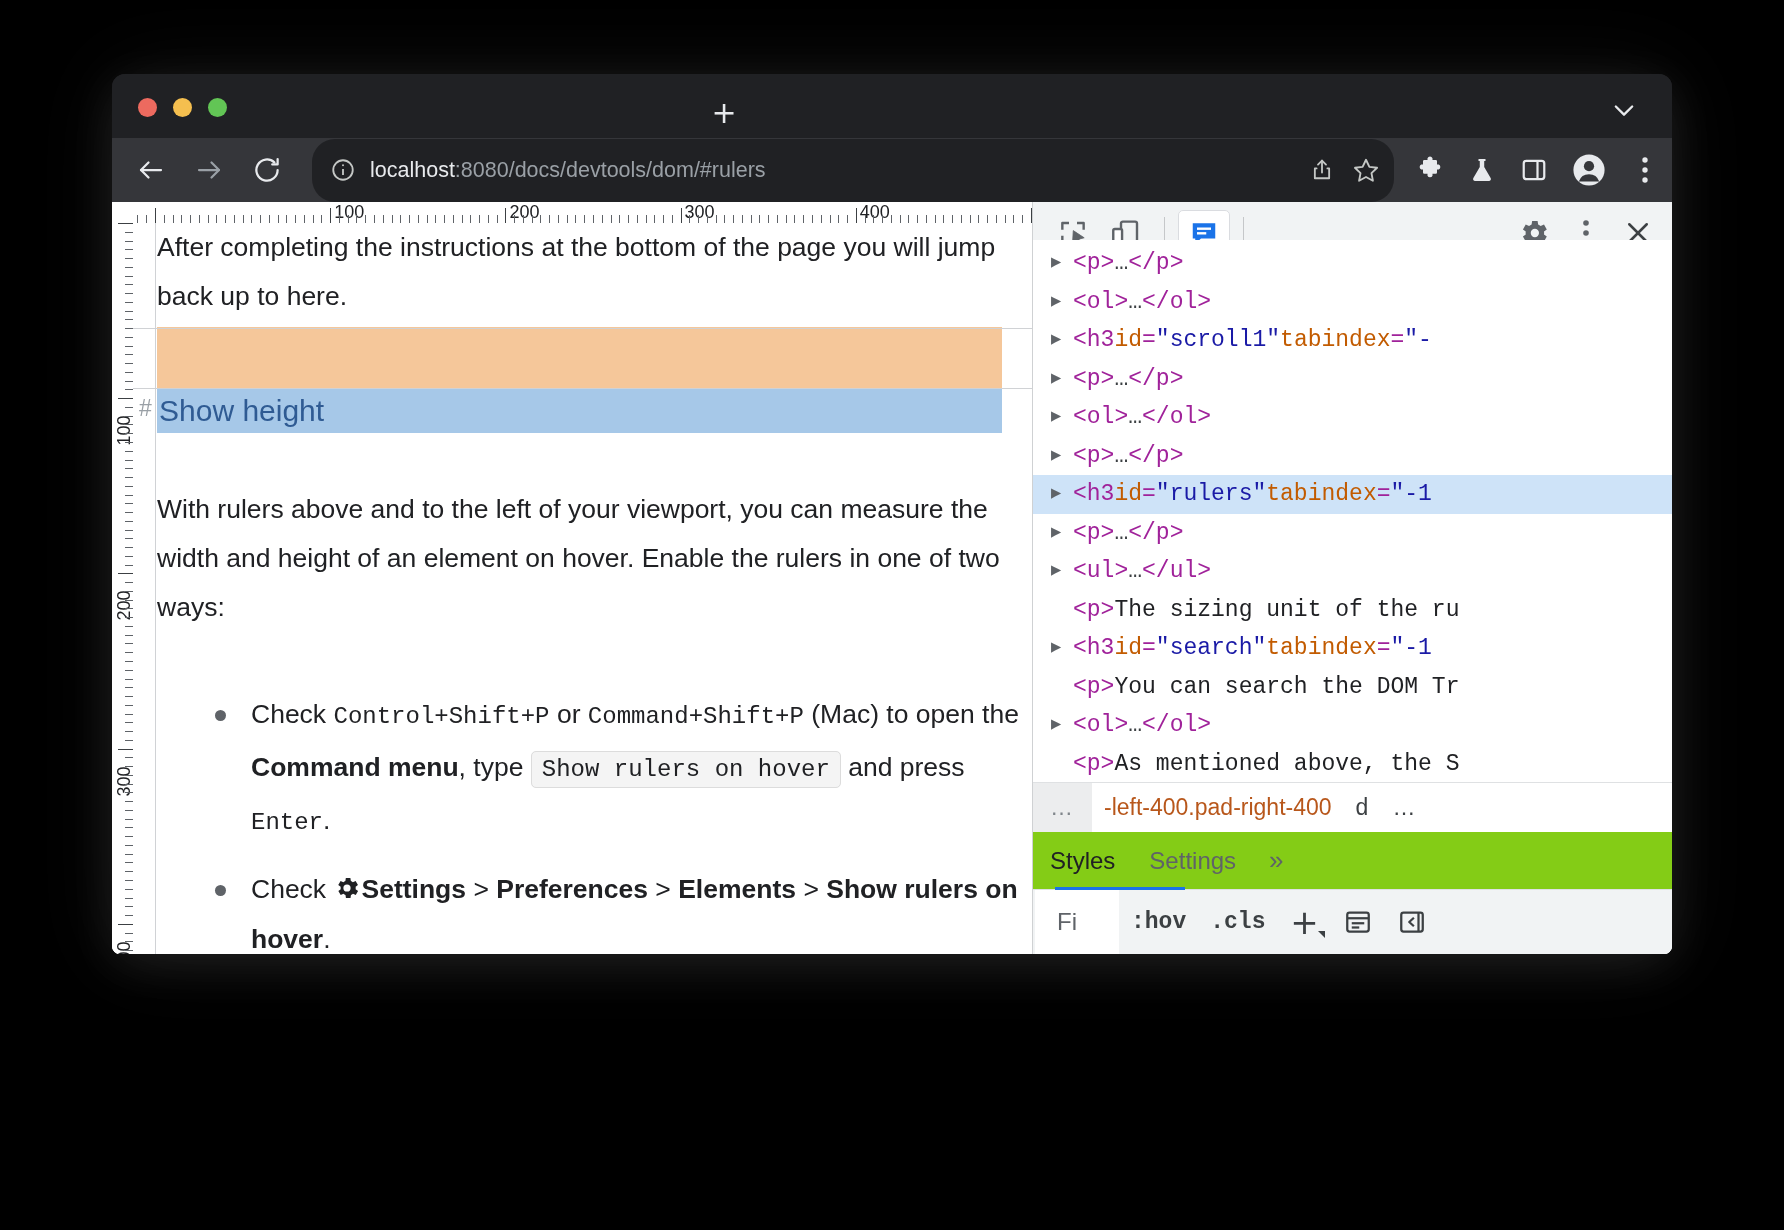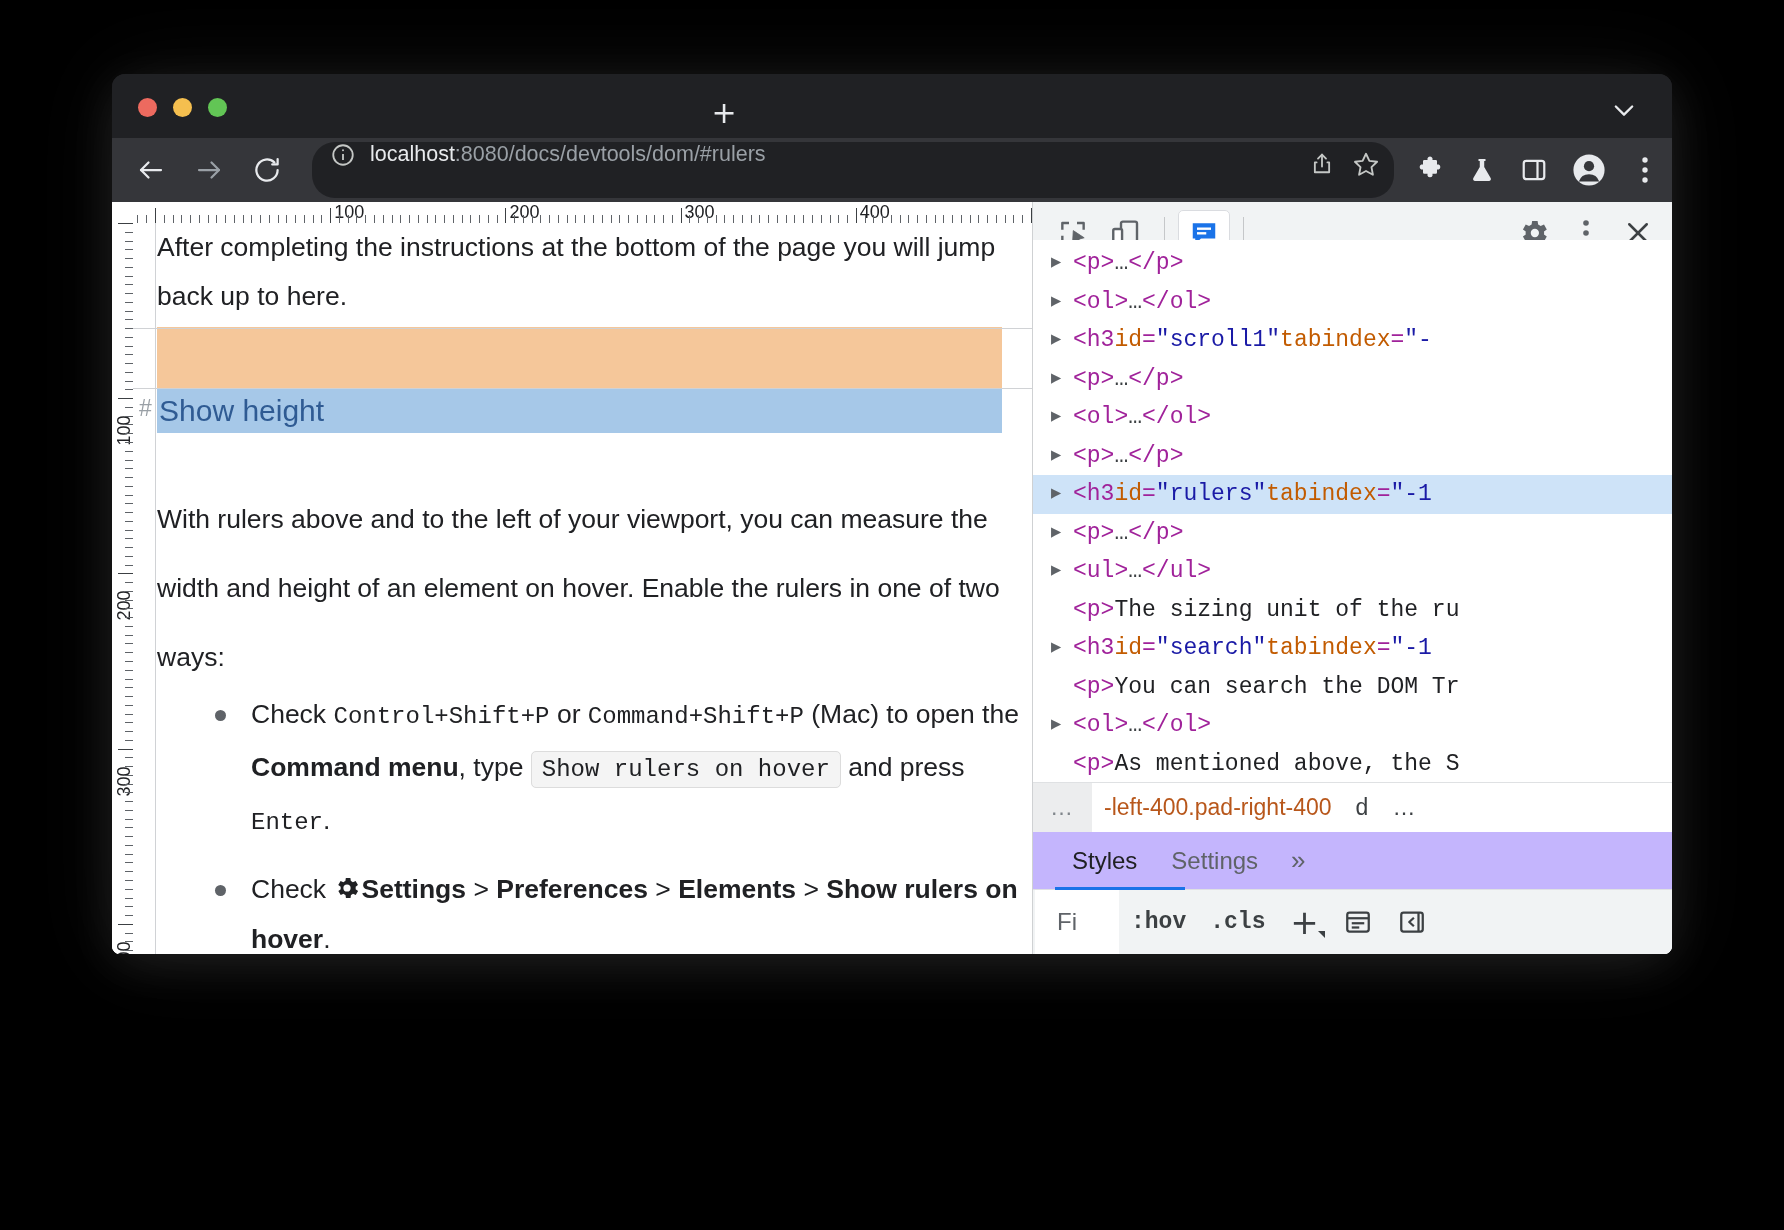--- a/index.html
+++ b/index.html
@@ -97,25 +97,25 @@
   }
   .nav-btn {
     width: 46px; height: 46px;
     margin-left: 12px;
     display: flex; align-items: center; justify-content: center;
   }
   .nav-btn:first-child { margin-left: 16px; }
 
   .omnibox {
     flex: 1 1 auto;
-    height: 56px;
+    height: 63px;
     margin: 0 10px 0 22px;
     background: #202124;
     border-radius: 23px;
-    display: flex; 
+    display: flex; align-items: center;
     padding: 0 6px 0 18px;
     min-width: 0;
   }
   .info-icon { flex: 0 0 26px; height: 26px; }
   .url {
     flex: 1 1 auto;
     margin-left: 14px;
     font-size: 21.5px;
     color: #9AA0A6;
     white-space: nowrap;
@@ -259,21 +259,21 @@
     filter: drop-shadow(0 3px 2px rgba(0,0,0,0.18));
   }
 
   .body-text {
     position: absolute;
     left: 24px; top: 262px;
     width: 862px;
   }
   .body-text p {
     font-size: 26.5px;
-    line-height: 69px;
+    line-height: 49px;
     color: #202124;
   }
   ul.bullets {
     position: absolute;
     left: 60px; top: 466px;
     width: 840px;
     list-style: none;
   }
   ul.bullets li {
     position: relative;
@@ -406,23 +406,22 @@
   .crumb-item {
     color: #B8571B;
     padding: 0 12px;
   }
   .crumb-item.plain { color: #3c4043; }
 
   
   .styles-tabs {
     flex: 0 0 58px;
     height: 58px;
-    background: #c4b5fd;
-    display: flex; align-items: center;
-    padding-left: 22px;
+    background: #84cc16;
+    display: flex; align-items: center;
     border-bottom: 1px solid #dfe1e3;
     position: relative;
   }
   .st-tab {
     font-size: 24px;
     color: #5f6368;
     padding: 0 17px;
     height: 58px;
     display: flex; align-items: center;
   }

